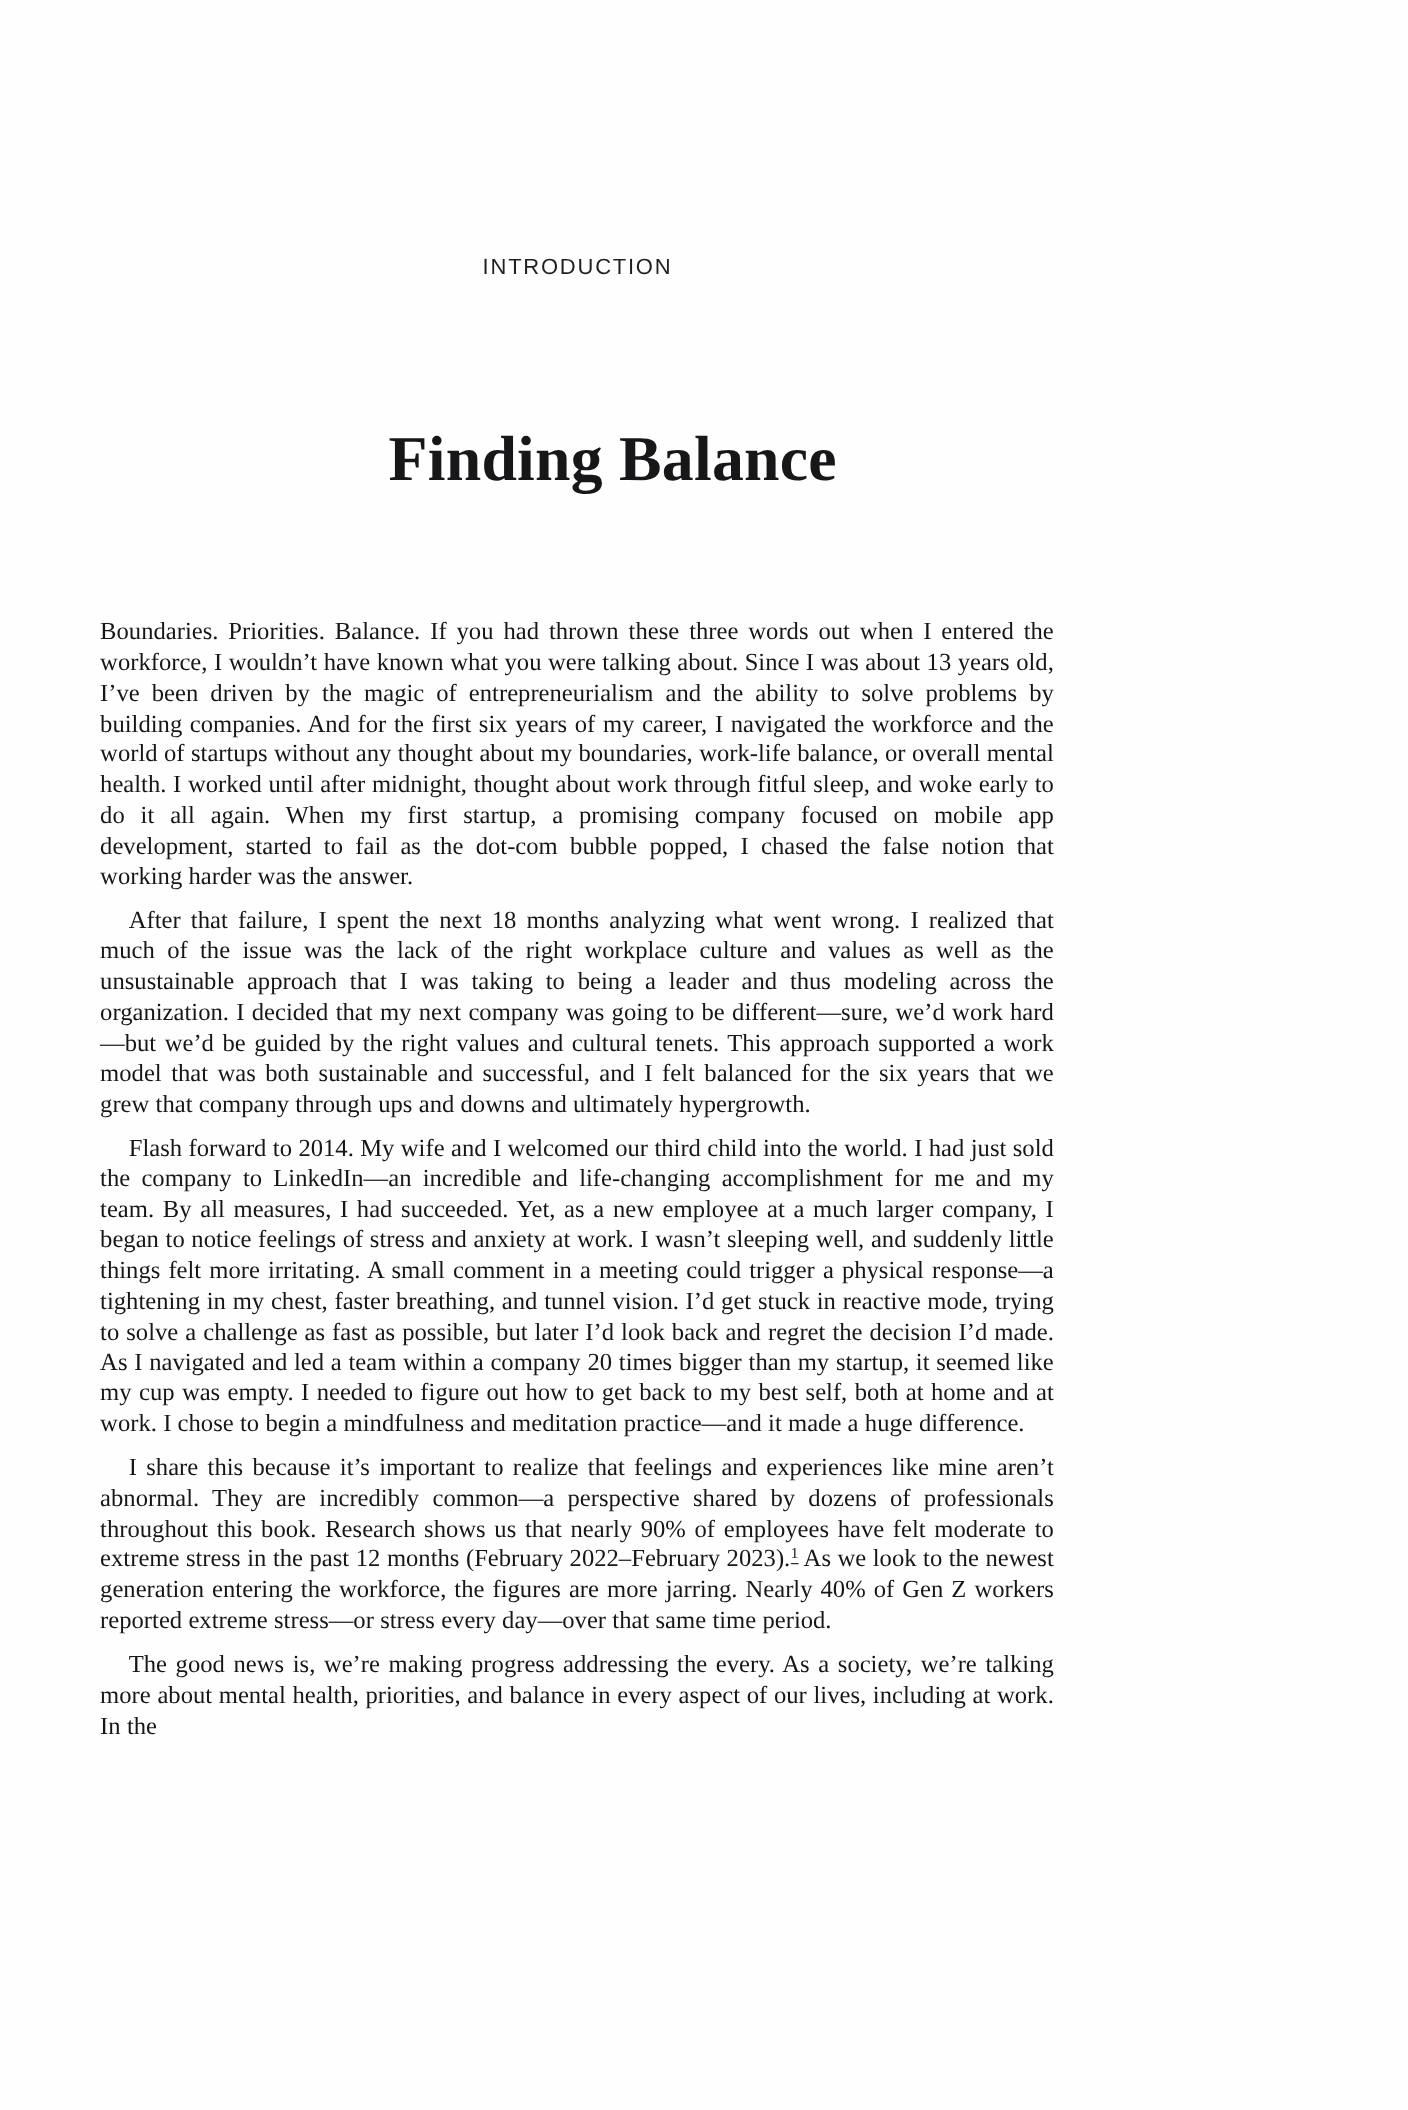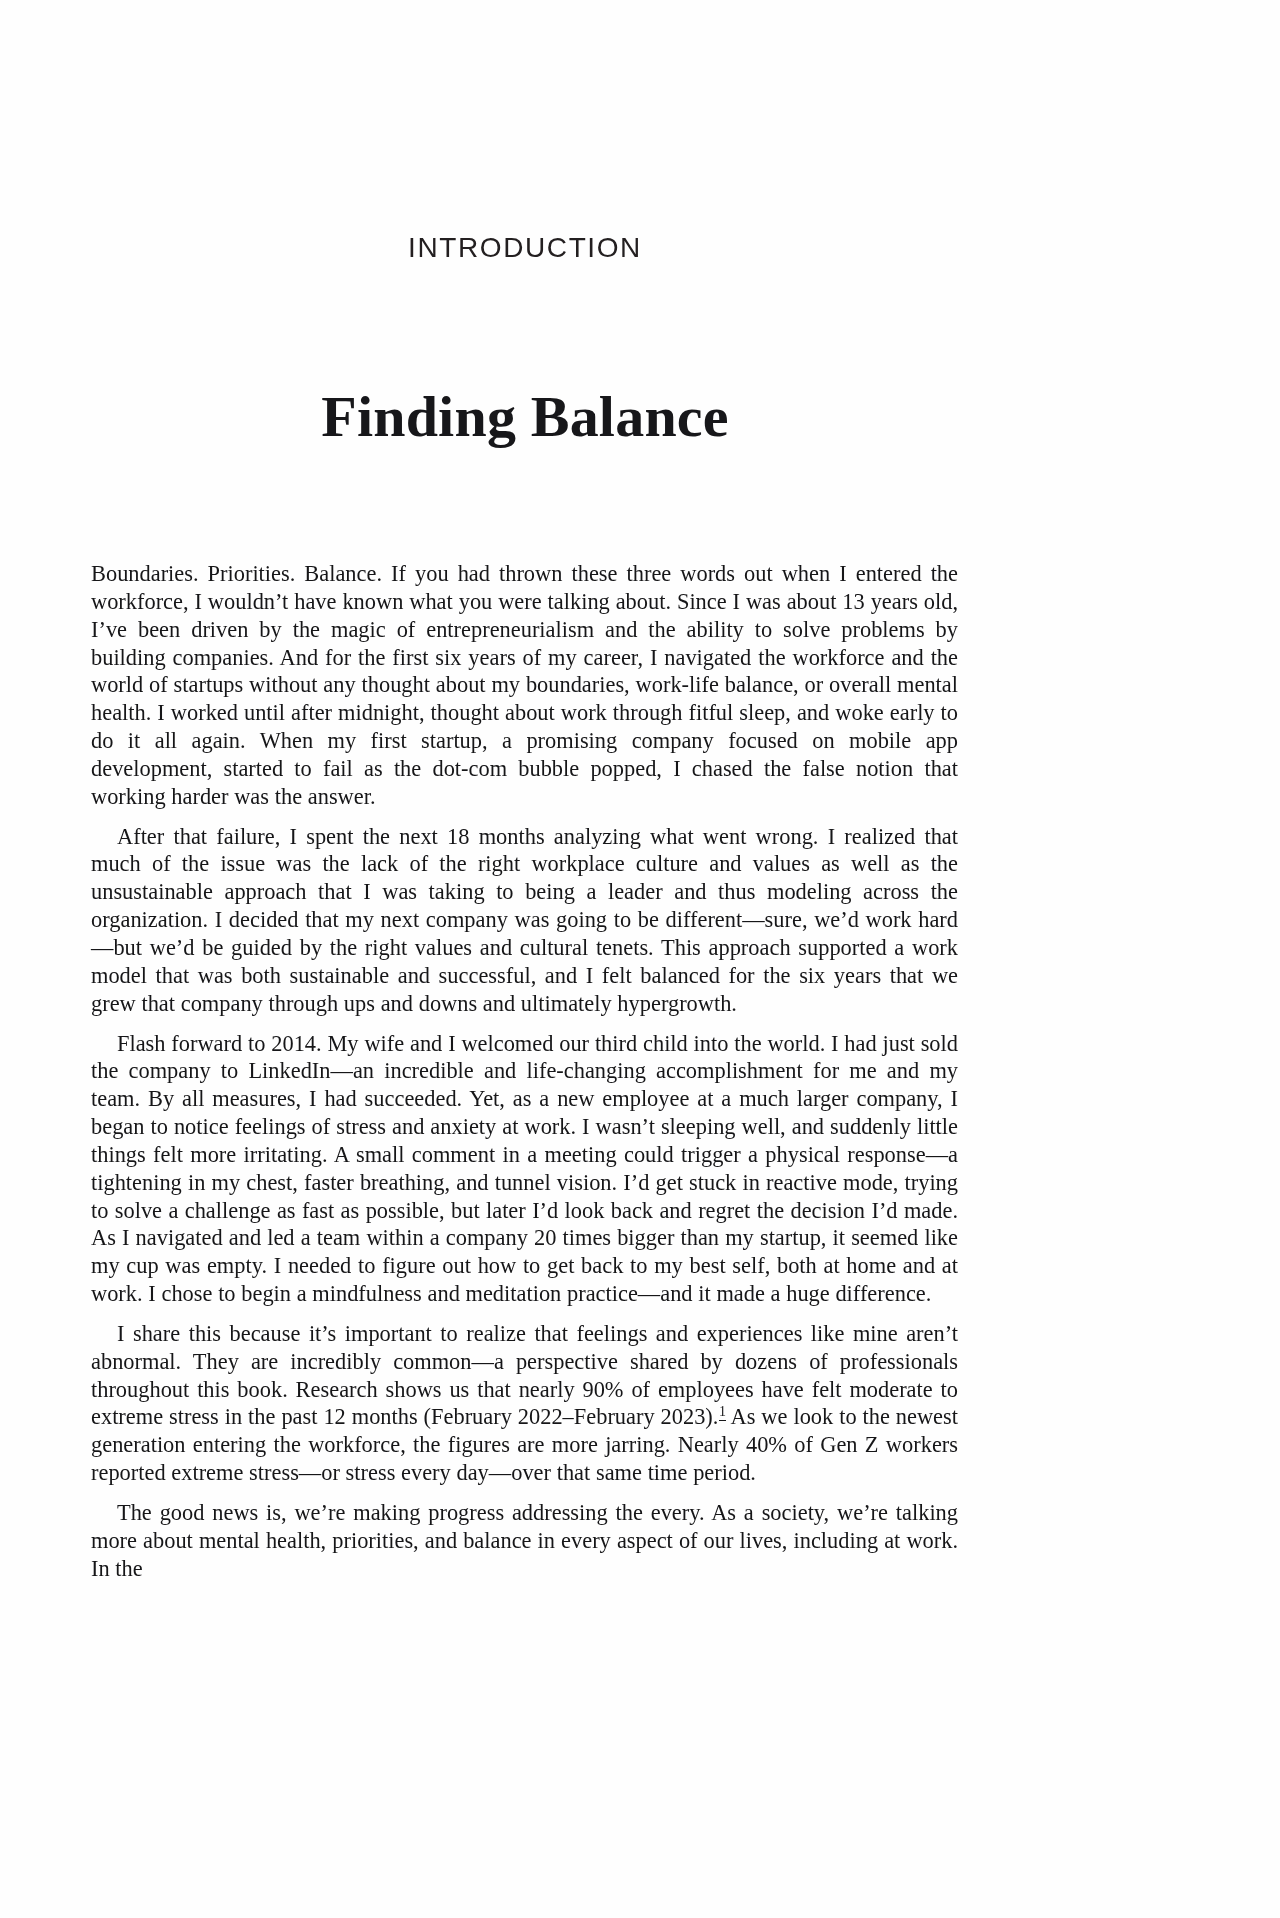--- a/index.html
+++ b/index.html
@@ -28,38 +28,39 @@
   }
 
   
   .chapter-eyebrow {
     position: absolute;
     top: 232px;
     left: 0;
     width: 1050px;
     text-align: center;
     font-family: "Liberation Sans", sans-serif;
-    font-size: 28px;
+    font-size: 20px;
     font-weight: 400;
     letter-spacing: 1.6px;
     color: #231f20;
   }
 
   .chapter-title {
     position: absolute;
     top: 348px;
     left: 0;
     width: 1050px;
     text-align: center;
     font-family: "Liberation Serif", serif;
     font-size: 58px;
     font-weight: 700;
     letter-spacing: 0.2px;
     color: #17171a;
     line-height: 1.05;
+    padding-left: 32px;
   }
 
   .chapter-byline {
     position: absolute;
     top: 438px;
     left: 0;
     width: 1050px;
     text-align: center;
     font-family: "Liberation Sans", sans-serif;
     font-size: 21px;

